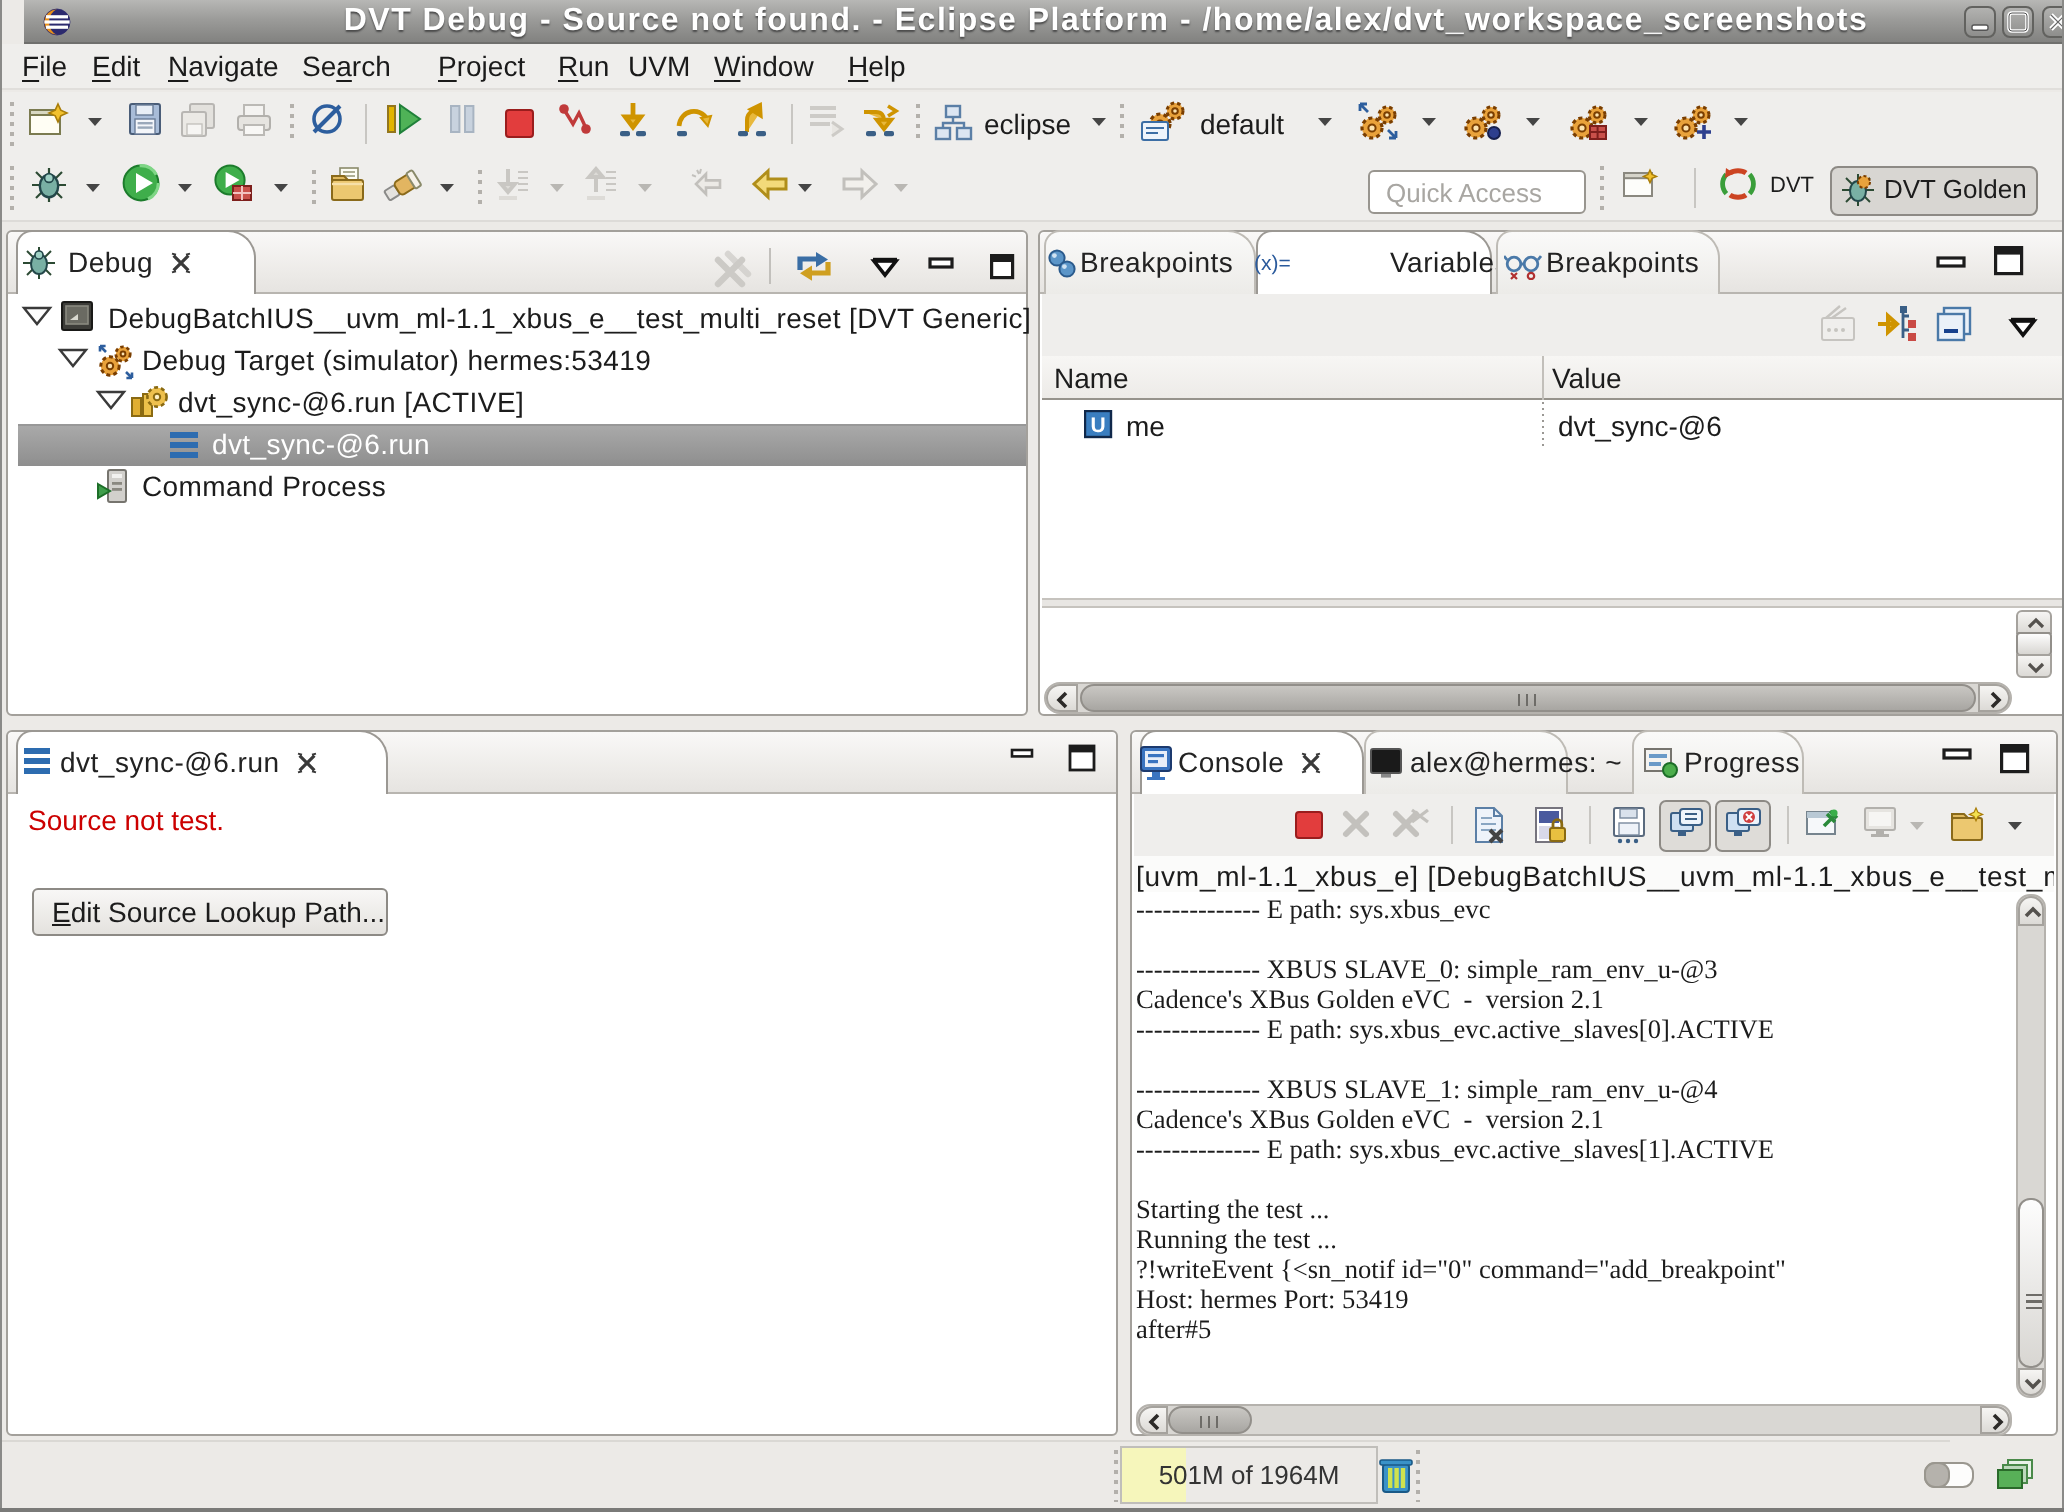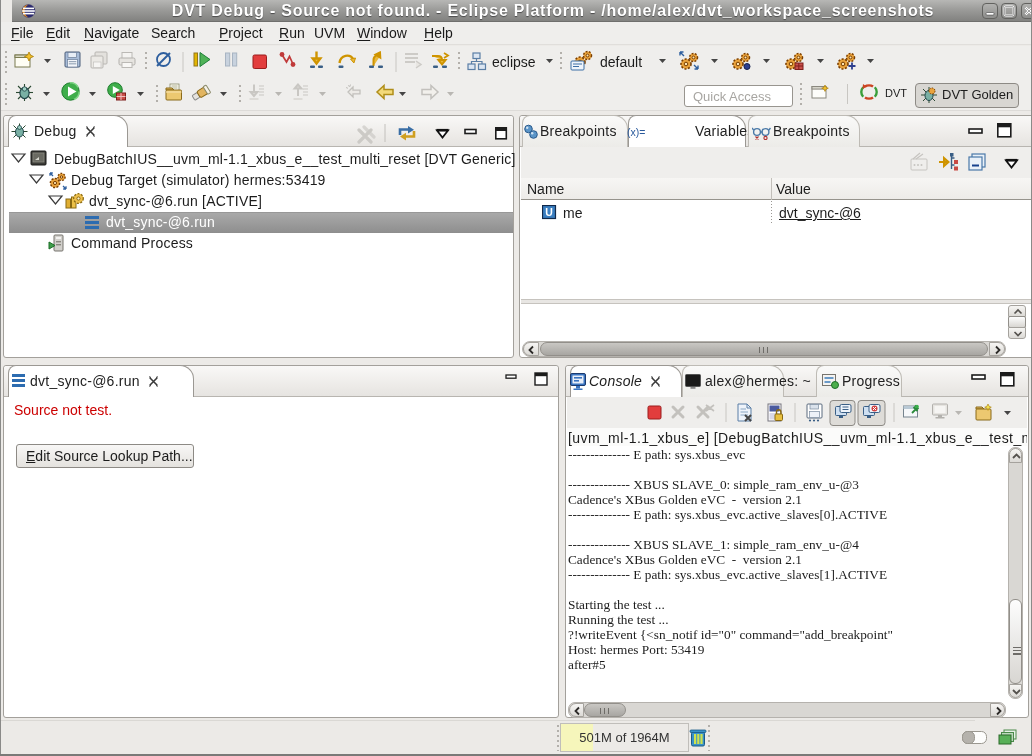--- a/index.html
+++ b/index.html
@@ -518,21 +518,21 @@
    <div class="abs" style="left:6px;top:3px;">Name</div>
    <div class="abs" style="left:255px;top:3px;">Value</div>
    <div class="abs" style="left:250px;top:0;width:1px;height:22px;background:#c2bfba;"></div>
   </div>
   <svg class="abs" style="left:21px;top:27px" width="15" height="15">
    <rect x="0.5" y="0.5" width="13" height="13" fill="#3a7ec0" stroke="#10284a" stroke-width="1.2"></rect>
    <text x="7" y="11" font-size="10.5" font-weight="bold" fill="#fff" text-anchor="middle" font-family="Liberation Sans">U</text>
   </svg>
   <div class="abs" style="left:42px;top:27px;">me</div>
   <div class="abs" style="left:250px;top:23px;width:1px;height:22px;background-image:repeating-linear-gradient(to bottom,#9a9894 0 1px,transparent 1px 3px);"></div>
-  <div class="abs" style="left:258px;top:27px;text-decoration:underline;">dvt_sync-@6</div>
+  <div class="abs" style="left:258px;top:27px;">dvt_sync-@6</div>
   <div class="abs" style="left:0;top:121px;right:0;height:5px;background:#e8e6e3;border-top:1px solid #c6c3be;border-bottom:1px solid #c6c3be;"></div>
 
   <div class="abs" style="left:487px;top:127px;width:19px;height:34px;">
    <div class="sb-btn" style="left:0;top:0;width:18px;height:12px;border-radius:3px 3px 0 0;">
           <svg width="18" height="12" style="position:absolute;left:0;top:0">
             <path d="M5.5 7.5 L9 4 L12.5 7.5" fill="none" stroke="#55524e" stroke-width="1.6"></path>
           </svg>
         </div>
    <div class="sb-thumb" style="left:0;top:11px;width:18px;height:12px;"></div>
    <div class="sb-btn" style="left:0;top:22px;width:18px;height:12px;border-radius:0 0 3px 3px;">
@@ -587,21 +587,21 @@
   <div class="abs" style="left:9px;top:5px;color:#cc0000;font-size:14px;">Source not test.</div>
   <div class="abs" style="left:11px;top:47px;width:178px;height:24px;border:1px solid #8d8a85;border-radius:3px;background:linear-gradient(#f8f7f6,#e4e2de);">
    <div class="abs" style="left:9px;top:3px;font-size:14px;"><u>E</u>dit Source Lookup Path...</div>
   </div>
  </div>
 </div>
 
 <div class="panel" id="p-console" style="left:565px;top:365px;width:464px;height:353px;">
  <div class="tabbar">
   <div class="tab-active" style="left:4px;width:112px;"></div>
-  <div class="tablabel" style="left:23px;font-style:italic;">Console&nbsp; <svg width="11" height="11" viewBox="0 0 11 11" style="vertical-align:-1px">
+  <div class="tablabel" style="left:23px;">Console&nbsp; <svg width="11" height="11" viewBox="0 0 11 11" style="vertical-align:-1px">
           <path d="M1.8 1.8 L9.2 9.2 M9.2 1.8 L1.8 9.2" stroke="#3a3a3a" stroke-width="1.6"></path>
           <path d="M1 0.8 L3 1.4 M10 0.8 L8 1.4 M1 10.2 L3 9.6 M10 10.2 L8 9.6" stroke="#3a3a3a" stroke-width="1"></path>
         </svg></div>
   <div class="tab-pale" style="left:116px;width:102px;"></div>
   <div class="tablabel" style="left:139px;">alex@hermes: ~</div>
   <div class="tab-pale" style="left:250px;width:86px;"></div>
   <div class="tablabel" style="left:276px;">Progress</div>
   <svg class="abs" style="left:4px;top:7px" width="16" height="17">
    <rect x="0.5" y="0.5" width="15" height="12" rx="1.5" fill="#3a74c0" stroke="#1c3a6e"></rect>
    <rect x="2.5" y="2.5" width="11" height="8" fill="#e8eef8"></rect>

